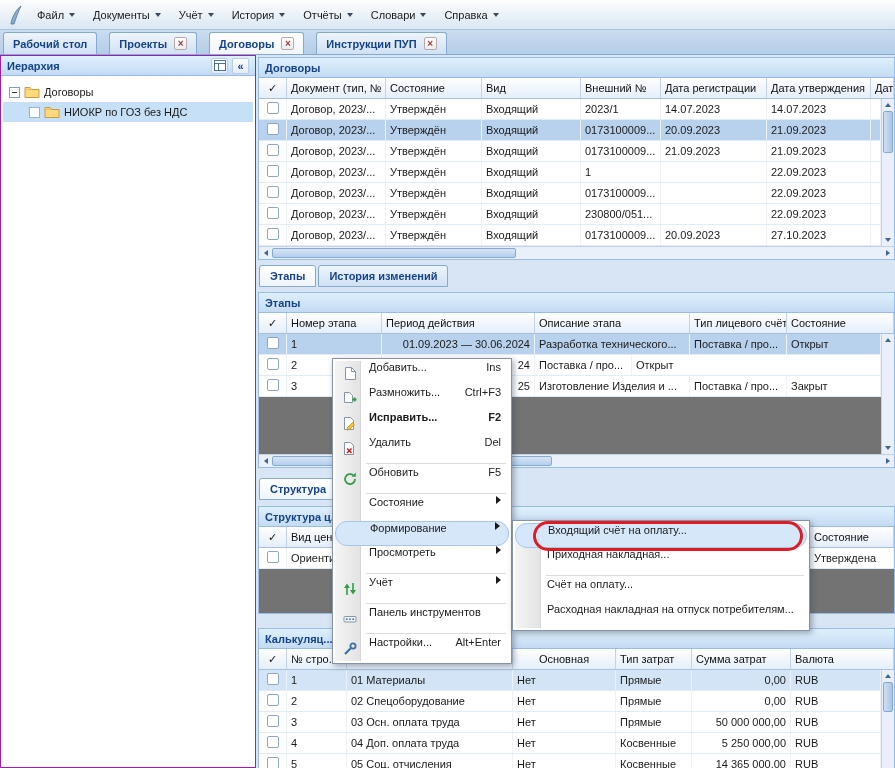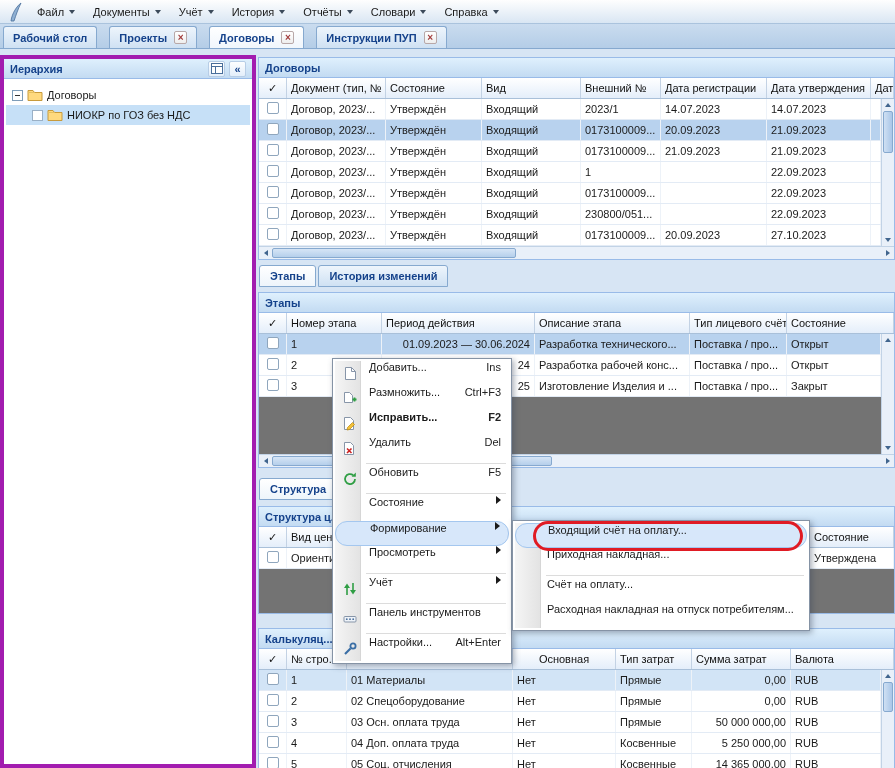--- a/index.html
+++ b/index.html
@@ -1,32 +1,32 @@
 <!DOCTYPE html>
 <html><head>
 <meta charset="utf-8">
 <style>
 *{box-sizing:border-box;margin:0;padding:0}
 html,body{width:895px;height:768px;overflow:hidden}
 body{font-family:"Liberation Sans",sans-serif;font-size:11px;color:#1a1a1a;background:#d7e5f4;position:relative}
 
 
-.menubar{height:24px;background:linear-gradient(#fefefe,#d9e6f3);border-bottom:1px solid #aac3dd;display:flex;align-items:center;padding:0 4px}
+.menubar{height:30px;background:linear-gradient(#fefefe,#d9e6f3);border-bottom:1px solid #aac3dd;display:flex;align-items:center;padding:0 4px}
 .logo{width:22px;height:24px;display:flex;align-items:center;justify-content:center;margin-right:2px}
 .menu-item{display:flex;align-items:center;gap:5px;padding:5px 9px;border-radius:2px;cursor:default;white-space:nowrap}
 .caret{width:0;height:0;border-left:3.5px solid transparent;border-right:3.5px solid transparent;border-top:4px solid #3c4a5a}
 
 
 .tabbar{height:25px;background:linear-gradient(#cadcef,#b4cde7);display:flex;align-items:flex-end;gap:12px;padding:3px 3px 0 3px;border-bottom:1px solid #86a9cf}
 .tab{height:22px;display:flex;align-items:center;gap:7px;padding:0 9px;background:linear-gradient(#eef5fc,#cfe1f3);border:1px solid #86a9cf;border-bottom:none;border-radius:3px 3px 0 0;color:#15428b;font-weight:bold;white-space:nowrap}
 .tab.active{background:linear-gradient(#ffffff,#f0f6fc)}
 .tab-close{width:13px;height:13px;border:1px solid #b8a8a8;border-radius:2px;background:linear-gradient(#fff,#eee);color:#a23b3b;font-size:10px;line-height:11px;text-align:center;font-weight:bold}
 
 
-.sidebar{position:absolute;left:0;top:55px;width:256px;bottom:0;background:#fff;border:4px solid #a21caf}
+.sidebar{position:absolute;left:0;top:55px;width:256px;bottom:0;background:#fff;border:1px solid #a21caf}
 .phead{height:20px;background:linear-gradient(#dff0fd,#c3dbf2);border-bottom:1px solid #99bbe8;color:#15428b;font-weight:bold;display:flex;align-items:center;padding:0 6px;white-space:nowrap;overflow:hidden}
 .side-btns{margin-left:auto;display:flex;gap:4px;align-items:center}
 .hdr-btn{width:17px;height:16px;display:flex;align-items:center;justify-content:center;color:#15428b;font-weight:bold;border:1px solid #b7cde6;border-radius:2px;background:linear-gradient(#fdfeff,#e3eefa)}
 .tree{padding:6px 2px}
 .tree-row{height:20px;display:flex;align-items:center;gap:4px;padding-left:6px;white-space:nowrap}
 .tree-row.child{padding-left:26px}
 .tree-row.selected{background:#c6e0f7}
 .expander{width:11px;height:11px;border:1px solid #7e9db9;background:#fff;position:relative;flex:0 0 auto}
 .expander::after{content:"";position:absolute;left:2px;right:2px;top:4px;height:1px;background:#333}
 .doc-box{width:11px;height:11px;border:1px solid #9ab0c6;background:#fff;flex:0 0 auto}
@@ -324,21 +324,20 @@
           <div class="td st-c1">1</div>
           <div class="td st-c2 ta-r">01.09.2023 — 30.06.2024</div>
           <div class="td st-c3">Разработка технического...</div>
           <div class="td st-c4">Поставка / про...</div>
           <div class="td st-c5">Открыт</div>
         </div>
         <div class="gr">
           <div class="td st-c0 check"><span class="cbx"></span></div>
           <div class="td st-c1">2</div>
           <div class="td st-c2 ta-r">24</div>
-          <div class="td st-c3">Разработка рабочей конс...</div>
           <div class="td st-c4">Поставка / про...</div>
           <div class="td st-c5">Открыт</div>
         </div>
         <div class="gr">
           <div class="td st-c0 check"><span class="cbx"></span></div>
           <div class="td st-c1">3</div>
           <div class="td st-c2 ta-r">25</div>
           <div class="td st-c3">Изготовление Изделия и ...</div>
           <div class="td st-c4">Поставка / про...</div>
           <div class="td st-c5">Закрыт</div>

